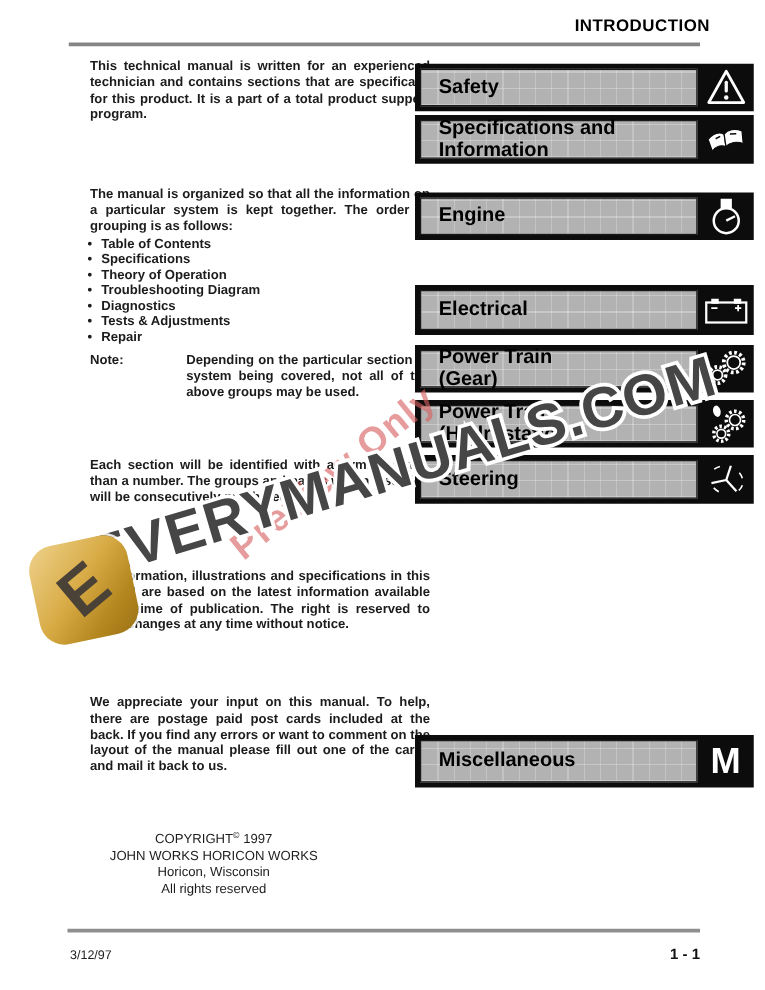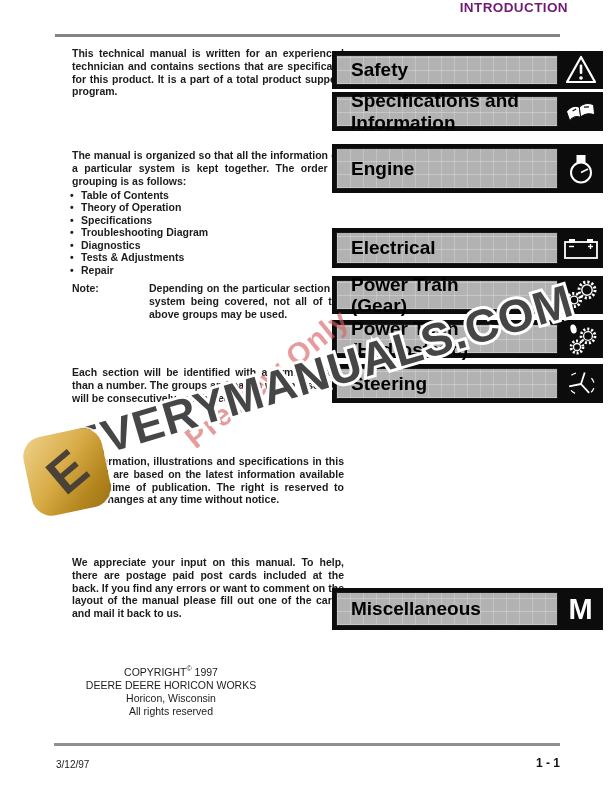--- a/index.html
+++ b/index.html
@@ -1,20 +1,20 @@
 <!DOCTYPE html>
 <html><head>
 <meta charset="utf-8">
 <style>
   * { margin:0; padding:0; box-sizing:border-box; }
   html,body { width:612px; height:792px; background:#fff; font-family:"Liberation Sans","DejaVu Sans",sans-serif; }
   #page { position:relative; width:612px; height:792px; background:#fff; overflow:hidden; }
 
   
-  .hdr-title { position:absolute; top:0; right:44px; font-size:13.5px; font-weight:bold; letter-spacing:.4px; color:#701a75; }
+  .hdr-title { position:absolute; top:13px; right:44px; font-size:13.5px; font-weight:bold; letter-spacing:.4px; color:#000000; }
   .hdr-rule  { position:absolute; top:34px; left:55px; width:505px; height:3px; background:#858585; }
 
   
   .col { position:absolute; left:72px; width:272px; color:#1c1c1c; font-size:10.5px; line-height:12.8px; text-align:justify;font-weight:bold; }
   .p1 { top:47px; }
   .p2 { top:149px; }
   .bullets { position:absolute; left:70px; top:189px; width:250px; list-style:none;font-weight:bold; }
   .bullets li { font-size:10.5px; line-height:12.45px; color:#1c1c1c; padding-left:11px; position:relative; text-align:left; }
   .bullets li::before { content:"•"; position:absolute; left:0; top:0; }
   .note { top:282px; display:flex; }
@@ -36,21 +36,21 @@
   .banner { position:absolute; left:332px; width:271px; background:#0c0c0c; }
   .panel {
     position:absolute; left:4px; top:4px; bottom:4px; width:222px;
     background:
       repeating-linear-gradient(0deg, rgba(255,255,255,.28) 0 1px, transparent 1px 13px),
       repeating-linear-gradient(90deg, rgba(255,255,255,.22) 0 1px, transparent 1px 13px),
       #b2b2b2;
     border:1px solid #1a1a1a;
     display:flex; align-items:center;
   }
-  .blabel { font-size:19px; font-weight:bold; color:#000; padding-left:14px; line-height:1.12; white-space:pre-line; }
+  .blabel { font-size:16px; font-weight:bold; color:#000; padding-left:14px; line-height:1.12; white-space:pre-line; }
   .icon-area { position:absolute; right:0; top:0; bottom:0; width:45px; display:flex; align-items:center; justify-content:center; }
   .m-letter { color:#fff; font-size:29px; font-weight:bold; line-height:1; }
 
   
   .wm { pointer-events:none; }
   .wm-main {
     position:absolute; left:60px; top:346px; width:524px; text-align:center;
     transform:rotate(-16.5deg);
     font-size:46px; font-weight:bold; letter-spacing:1px;
     color:#464646;
@@ -80,40 +80,40 @@
 <div id="page">
 
   <div class="hdr-title">INTRODUCTION</div>
   <div class="hdr-rule"></div>
 
   <p class="col p1">This technical manual is written for an experienced technician and contains sections that are specifically for this product. It is a part of a total product support program.</p>
   <p class="col p2">The manual is organized so that all the information on a particular system is kept together. The order of grouping is as follows:</p>
 
   <ul class="bullets">
     <li>Table of Contents</li>
+    <li>Specifications</li>
     <li>Theory of Operation</li>
-    <li>Specifications</li>
     <li>Troubleshooting Diagram</li>
     <li>Diagnostics</li>
     <li>Tests &amp; Adjustments</li>
     <li>Repair</li>
   </ul>
 
   <div class="col note">
     <span class="nlabel">Note:</span>
     <span class="nbody">Depending on the particular section or system being covered, not all of the above groups may be used.</span>
   </div>
 
   <p class="col p3">Each section will be identified with a symbol rather than a number. The groups and pages within a section will be consecutively numbered.</p>
   <p class="col p4">All information, illustrations and specifications in this manual are based on the latest information available at the time of publication. The right is reserved to make changes at any time without notice.</p>
   <p class="col p5">We appreciate your input on this manual. To help, there are postage paid post cards included at the back. If you find any errors or want to comment on the layout of the manual please fill out one of the cards and mail it back to us.</p>
 
   <div class="copyright">
     <div><span>COPYRIGHT</span><sup>©</sup><span> 1997</span></div>
-    <div>DEERE DEERE HORICON WORKS</div>
+    <div>JOHN WORKS HORICON WORKS</div>
     <div>Horicon, Wisconsin</div>
     <div>All rights reserved</div>
   </div>
 
   <div class="banner" style="top:51px;height:38px">
     <div class="panel">
       <span class="blabel">Safety</span>
     </div>
     <div class="icon-area">
       <svg width="34" height="32" viewBox="0 0 32 32">
@@ -133,21 +133,21 @@
       <svg width="36" height="26" viewBox="0 0 36 26">
         <g transform="rotate(-14 18 13)">
           <path d="M4 9 C9 5.5 14 5 17.5 8 L16.5 18 C12.5 15.5 8 16 5 19 Z" fill="#fff" stroke="#0c0c0c" stroke-width="1"></path>
           <path d="M17.5 8 C21 5 27 5.5 32 9 L30.5 19 C26 16 20.5 15.5 16.5 18 Z" fill="#fff" stroke="#0c0c0c" stroke-width="1"></path>
           <path d="M10 10 L14 9 M22 9 L27 10" stroke="#0c0c0c" stroke-width="1.2" fill="none"></path>
         </g>
       </svg>
     </div>
   </div>
 
-  <div class="banner" style="top:144px;height:49px">
+  <div class="banner" style="top:154px;height:38px">
     <div class="panel">
       <span class="blabel">Engine</span>
     </div>
     <div class="icon-area">
       <svg width="32" height="32" viewBox="0 0 32 32">
         <rect x="11.5" y="2" width="9" height="8" fill="#fff"></rect>
         <circle cx="16" cy="19.5" r="10" fill="none" stroke="#fff" stroke-width="2"></circle>
         <line x1="16" y1="19.5" x2="23" y2="16" stroke="#fff" stroke-width="1.8"></line>
       </svg>
     </div>

